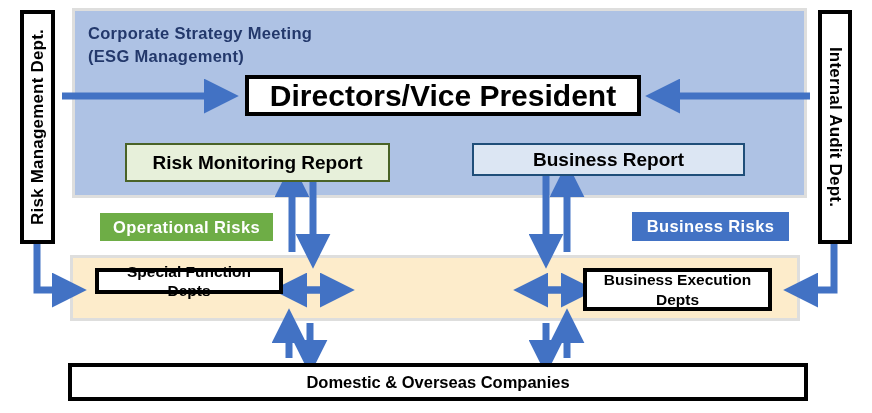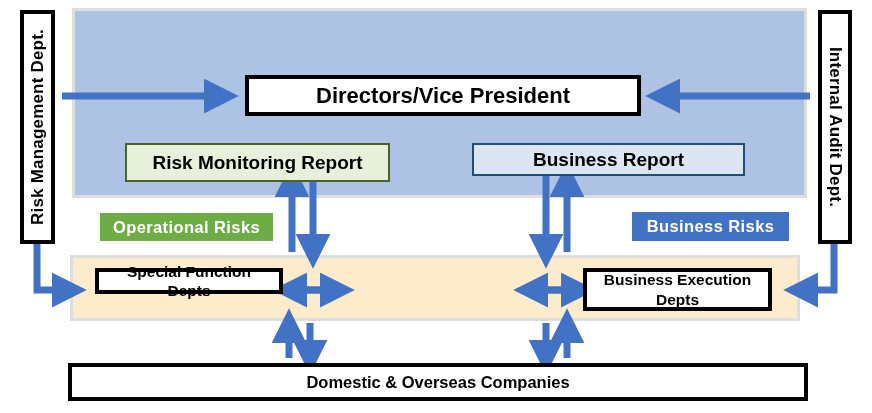--- a/index.html
+++ b/index.html
@@ -79,20 +79,22 @@
 </style>
 </head>
 <body>
 
 <div id="canvas">
 
   <div class="abs panel-blue" style="left:72px;top:8px;width:735px;height:190px;"></div>
 
   <div class="abs panel-beige" style="left:70px;top:255px;width:730px;height:66px;"></div>
 
+  <div class="abs panel-title" style="left:88px;top:22px;width:420px;">Corporate Strategy Meeting
+(ESG Management)</div>
 
   <svg id="arrows" viewBox="0 0 872 413">
     <defs>
       <marker id="ah" markerWidth="5" markerHeight="5" refX="2.6" refY="2.5" orient="auto" markerUnits="strokeWidth">
         <path d="M0,0 L5,2.5 L0,5 z" fill="#4272c4"></path>
       </marker>
     </defs>
     <g stroke="#4272c4" stroke-width="7" fill="none" marker-end="url(#ah)">
 
       <line x1="62" y1="96" x2="222" y2="96"></line>
@@ -123,21 +125,21 @@
   </svg>
 
   <div class="abs sidebox rot-left" style="left:20px;top:10px;width:35px;height:234px;">
     <span class="txt">Risk Management Dept.</span>
   </div>
 
   <div class="abs sidebox rot-right" style="left:818px;top:10px;width:34px;height:234px;">
     <span class="txt">Internal Audit Dept.</span>
   </div>
 
-  <div class="abs box-plain" style="left:245px;top:75px;width:396px;height:41px;font-size:22px;">
+  <div class="abs box-plain" style="left:245px;top:75px;width:396px;height:41px;font-size:30px;">
     <span>Directors/Vice President</span>
   </div>
 
   <div class="abs chip chip-green" style="left:125px;top:143px;width:265px;height:39px;">
     <span>Risk Monitoring Report</span>
   </div>
 
   <div class="abs chip chip-blue" style="left:472px;top:143px;width:273px;height:33px;">
     <span>Business Report</span>
   </div>

